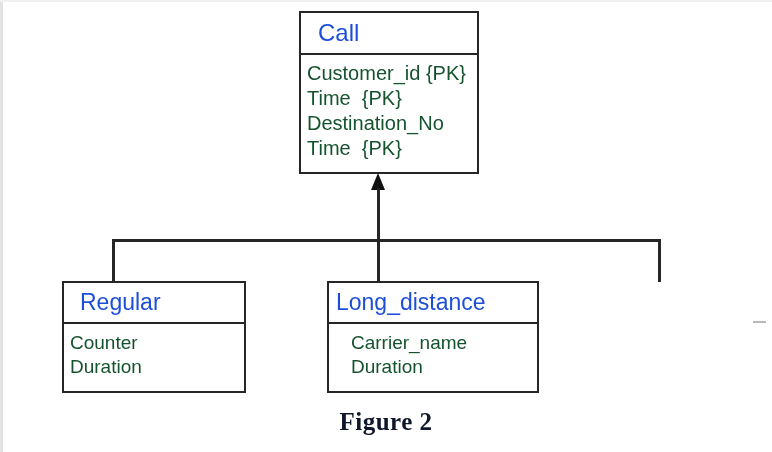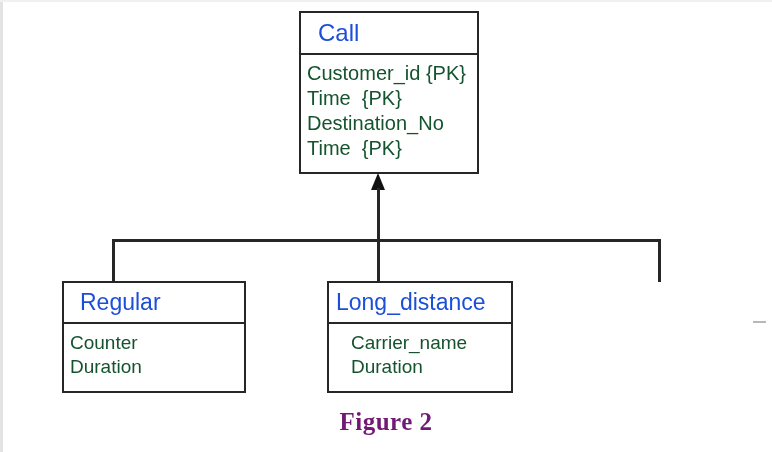--- a/index.html
+++ b/index.html
@@ -91,21 +91,21 @@
     line-height: 24px;
   }
   #entity-regular {
     left: 34px;
     top: 281px;
     width: 184px;
   }
   #entity-long-distance {
     left: 299px;
     top: 281px;
-    width: 186px;
+    width: 212px;
   }
   #entity-long-distance .entity-title { padding-left: 7px; }
   #entity-long-distance .entity-attrs { padding-left: 22px; }
   #entity-cell {
     left: 570px;
     top: 281px;
     width: 183px;
   }
   #entity-cell .entity-title { padding-left: 18px; }
   #entity-cell .entity-attrs { padding-left: 17px; }
@@ -174,21 +174,21 @@
   
   #figure-caption {
     position: absolute;
     left: 0;
     top: 408px;
     width: 772px;
     text-align: center;
     font-family: "Liberation Serif", serif;
     font-weight: bold;
     font-size: 25px;
-    color: #701a75;
+    color: #0f172a;
     letter-spacing: 0.5px;
   }
 </style>
 </head>
 <body>
 
 <div id="canvas">
 
   <div class="edge-strip-left"></div>
   <div class="edge-strip-top"></div>

